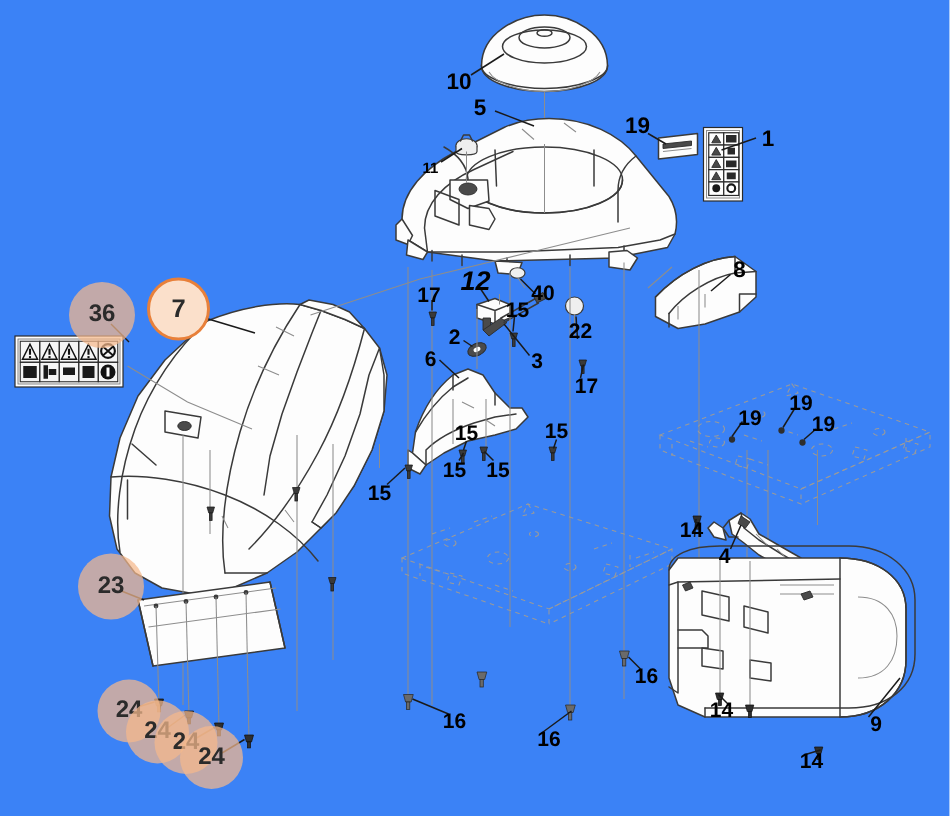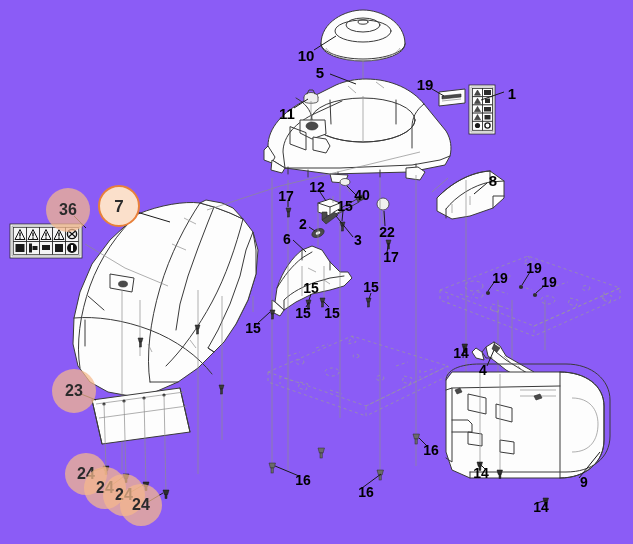--- a/index.html
+++ b/index.html
@@ -1,17 +1,17 @@
 <!DOCTYPE html>
 <html><head>
 <meta charset="utf-8">
 <style>
   html,body{margin:0;padding:0;background:#ffffff;}
   body{font-family:"Liberation Sans",sans-serif;}
-  #stage{position:relative;width:633px;height:544px;background:#8b5cf6;overflow:hidden;}
+  #stage{position:relative;width:633px;height:544px;background:#3b82f6;overflow:hidden;}
   #art{position:absolute;left:0;top:0;width:633px;height:544px;}
   .callout{position:absolute;transform:translate(-50%,-50%);font-family:"Liberation Sans",sans-serif;
            font-weight:bold;color:#000;line-height:1;white-space:nowrap;}
   .hl{position:absolute;transform:translate(-50%,-50%);border-radius:50%;pointer-events:none;}
   .hl.glow{background:#f6b98c;opacity:.72;filter:blur(0.4px);}
   .hl.ring{background:#fbe0cb;border:2px solid #e8803a;}
 </style>
 </head>
 <body>
 
@@ -442,35 +442,35 @@
       <path d="M93 471 L103 468"></path>
       <path d="M112 485 L123 477"></path>
       <path d="M131 492 L143 485"></path>
       <path d="M148 502 L163 493"></path>
     </g>
   </svg>
 
   <div id="callout-layer">
       <div class="callout" style="left: 306px; top: 55px; font-size: 15px; color: rgb(0, 0, 0);">10</div>
       <div class="callout" style="left: 320px; top: 72px; font-size: 15px; color: rgb(0, 0, 0);">5</div>
-      <div class="callout" style="left: 287px; top: 113px; font-size: 15px; color: rgb(0, 0, 0);">11</div>
+      <div class="callout" style="left: 287px; top: 113px; font-size: 10px; color: rgb(0, 0, 0);">11</div>
       <div class="callout" style="left: 425px; top: 84px; font-size: 15px; color: rgb(0, 0, 0);">19</div>
       <div class="callout" style="left: 512px; top: 93px; font-size: 15px; color: rgb(0, 0, 0);">1</div>
       <div class="callout" style="left: 493px; top: 180px; font-size: 15px; color: rgb(0, 0, 0);">8</div>
       <div class="hl glow" style="left: 68px; top: 210px; width: 44px; height: 44px; background: rgb(246, 185, 140);"></div>
       <div class="callout" style="left: 68px; top: 210px; font-size: 16px; color: rgb(43, 43, 43);">36</div>
       <div class="hl ring" style="left: 119px; top: 206px; width: 38px; height: 38px; background: rgb(251, 224, 203); border-color: rgb(232, 128, 58);"></div>
       <div class="callout" style="left: 119px; top: 206px; font-size: 17px; color: rgb(43, 43, 43);">7</div>
       <div class="callout" style="left: 286px; top: 196px; font-size: 14px; color: rgb(0, 0, 0);">17</div>
-      <div class="callout" style="left: 317px; top: 187px; font-size: 14px; color: rgb(0, 0, 0);">12</div>
+      <div class="callout" style="left: 317px; top: 187px; font-size: 18px; color: rgb(0, 0, 0); font-style: italic;">12</div>
       <div class="callout" style="left: 362px; top: 195px; font-size: 14px; color: rgb(0, 0, 0);">40</div>
       <div class="callout" style="left: 345px; top: 206px; font-size: 14px; color: rgb(0, 0, 0);">15</div>
       <div class="callout" style="left: 303px; top: 224px; font-size: 14px; color: rgb(0, 0, 0);">2</div>
       <div class="callout" style="left: 358px; top: 240px; font-size: 14px; color: rgb(0, 0, 0);">3</div>
-      <div class="callout" style="left: 387px; top: 232px; font-size: 14px; color: rgb(0, 0, 0);">22</div>
+      <div class="callout" style="left: 387px; top: 220px; font-size: 14px; color: rgb(0, 0, 0);">22</div>
       <div class="callout" style="left: 287px; top: 239px; font-size: 14px; color: rgb(0, 0, 0);">6</div>
       <div class="callout" style="left: 391px; top: 257px; font-size: 14px; color: rgb(0, 0, 0);">17</div>
       <div class="callout" style="left: 311px; top: 288px; font-size: 14px; color: rgb(0, 0, 0);">15</div>
       <div class="callout" style="left: 371px; top: 287px; font-size: 14px; color: rgb(0, 0, 0);">15</div>
       <div class="callout" style="left: 303px; top: 313px; font-size: 14px; color: rgb(0, 0, 0);">15</div>
       <div class="callout" style="left: 332px; top: 313px; font-size: 14px; color: rgb(0, 0, 0);">15</div>
       <div class="callout" style="left: 253px; top: 328px; font-size: 14px; color: rgb(0, 0, 0);">15</div>
       <div class="callout" style="left: 500px; top: 278px; font-size: 14px; color: rgb(0, 0, 0);">19</div>
       <div class="callout" style="left: 534px; top: 268px; font-size: 14px; color: rgb(0, 0, 0);">19</div>
       <div class="callout" style="left: 549px; top: 282px; font-size: 14px; color: rgb(0, 0, 0);">19</div>

